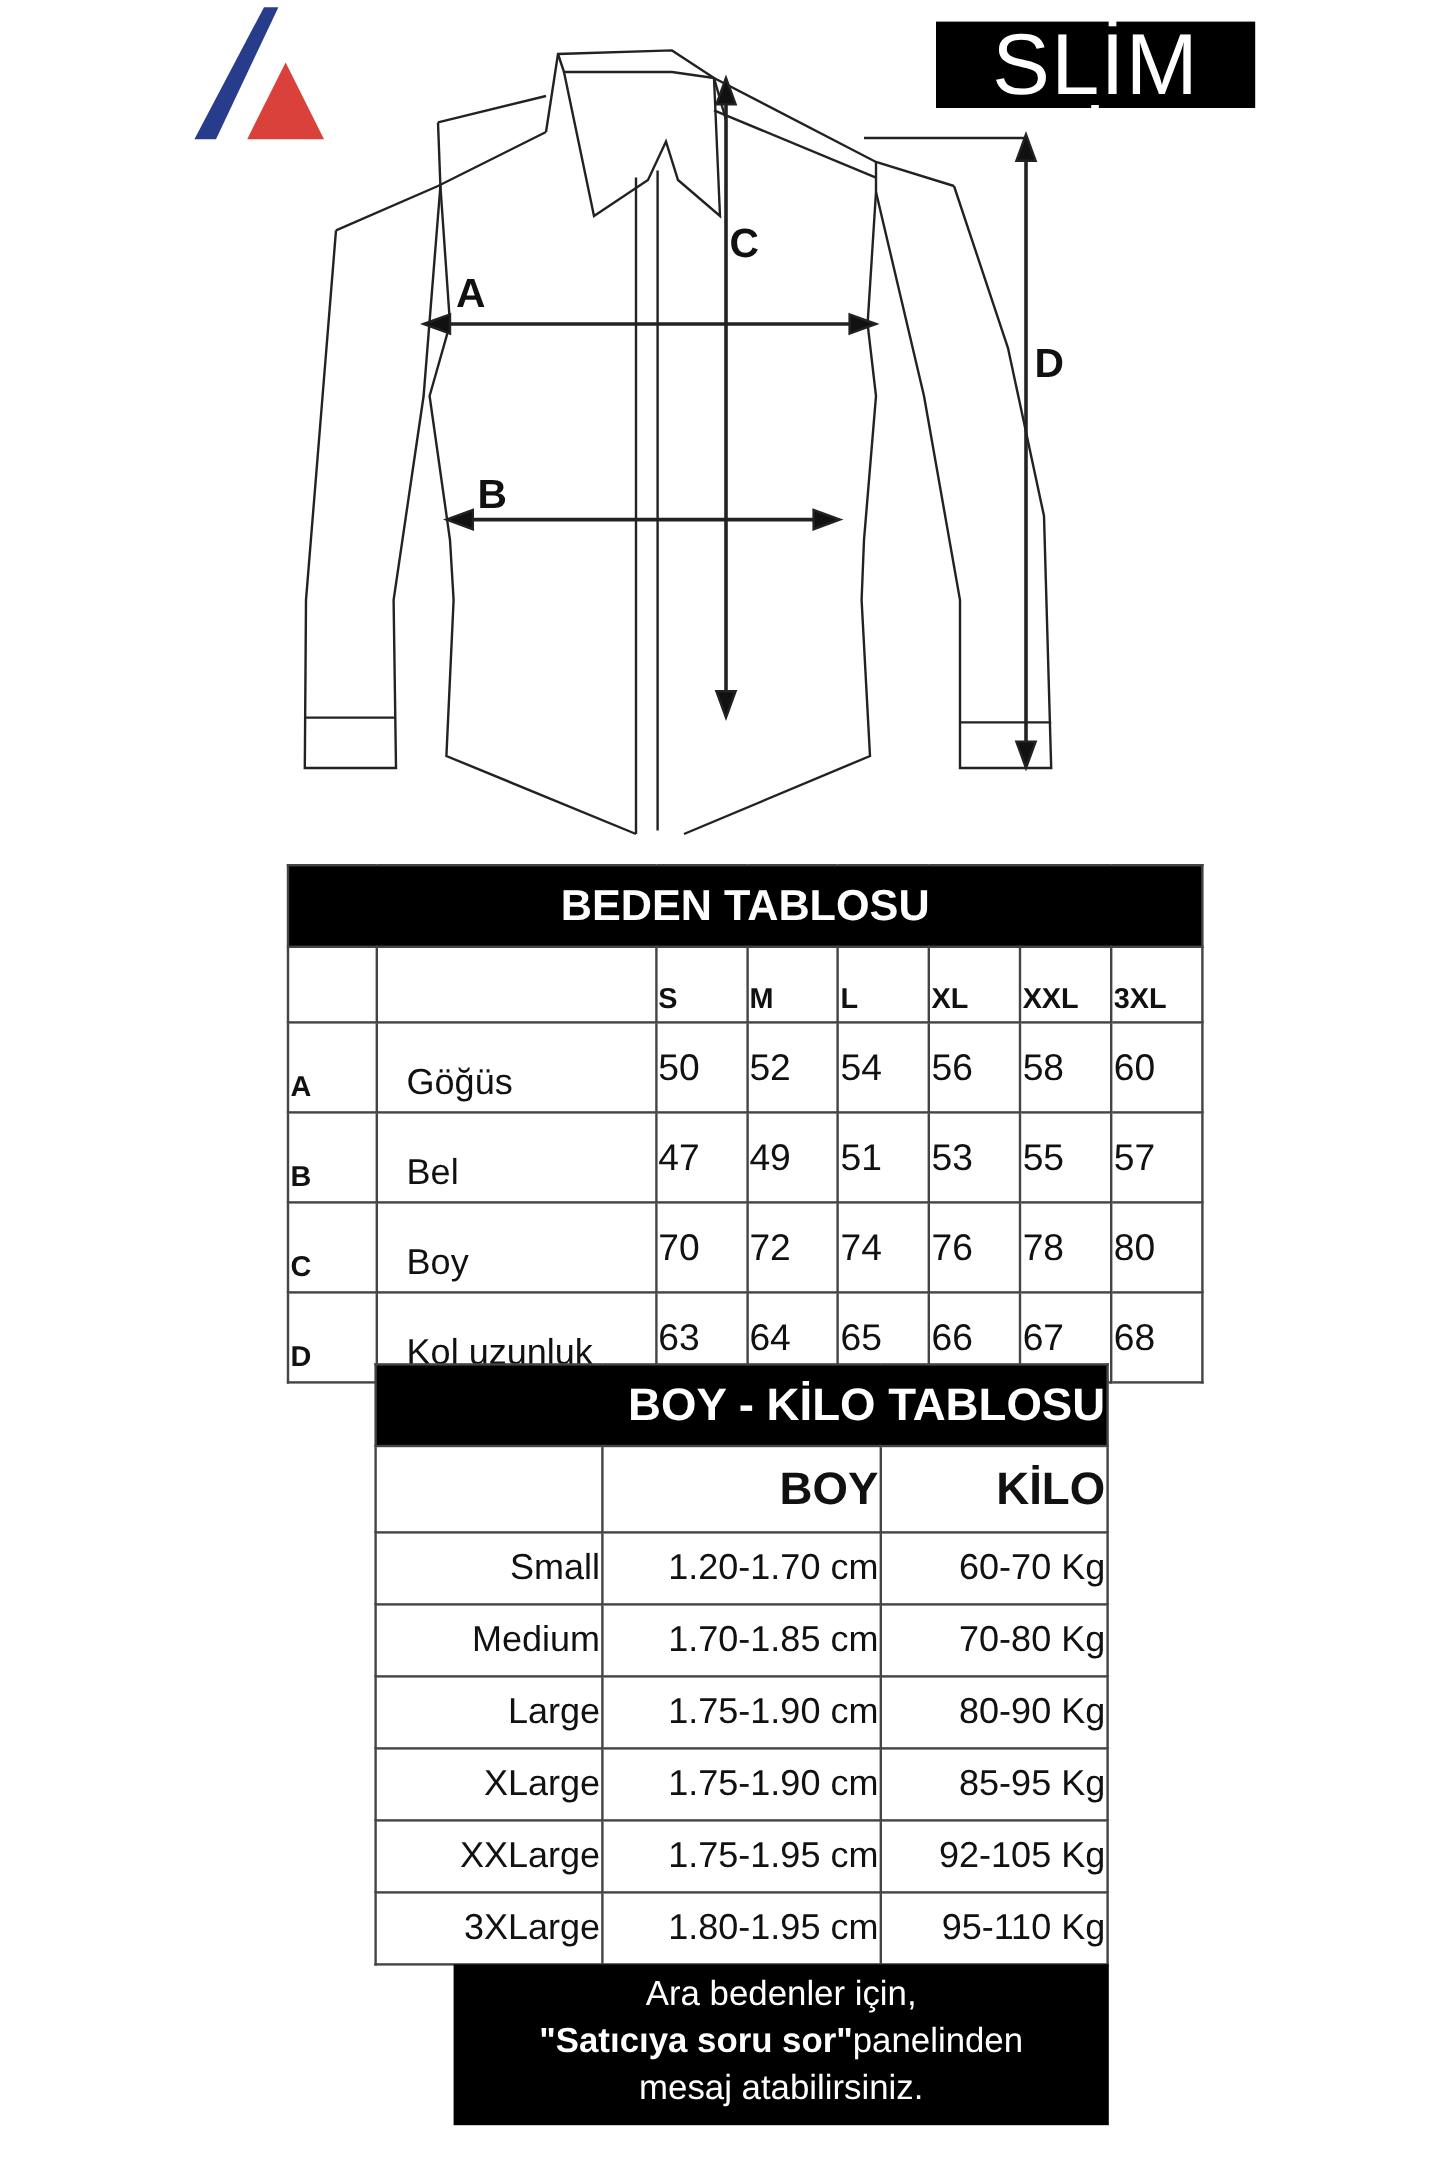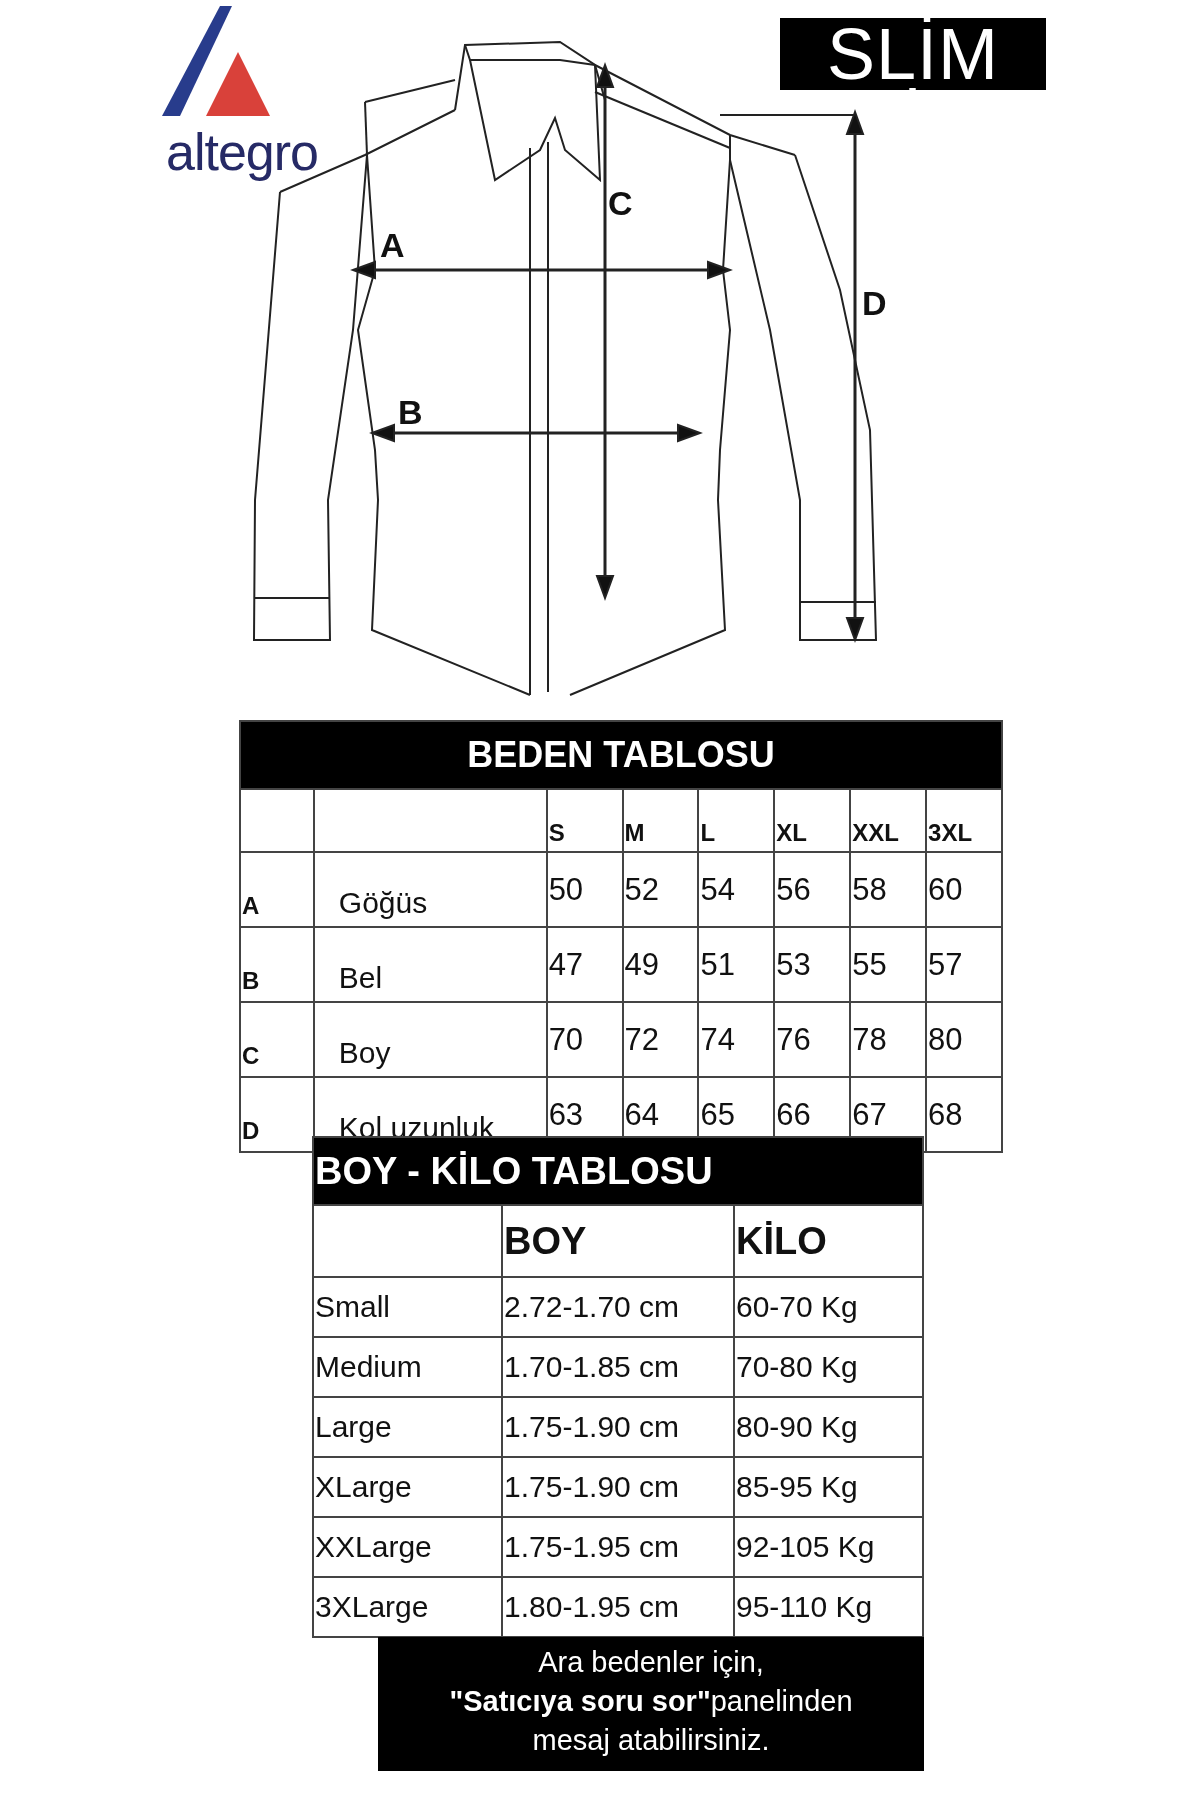--- a/index.html
+++ b/index.html
@@ -17,37 +17,36 @@
   #beden { left:239px; top:720px; width:764px; }
   #beden .tbl-title { height:64px; font-size:36px; }
   #beden td { border:2px solid #444; height:66px; font-size:31px; }
   #beden .hdr td { height:54px; font-weight:bold; font-size:24px; vertical-align:bottom; padding-bottom:4px; }
   #beden td.code { width:68px; font-weight:bold; font-size:24px; vertical-align:bottom; padding-bottom:6px; }
   #beden td.label { width:200px; text-align:left; padding-left:24px; vertical-align:bottom; padding-bottom:6px; font-size:30px; }
   #beden td.val { width:70px; }
 
   #boykilo { left:312px; top:1136px; width:612px; }
   #boykilo .tbl-title { height:64px; font-size:38px; }
-  #boykilo td { border:2px solid #444; text-align:left; font-size:30px; height:56px; }
+  #boykilo td { border:2px solid #444; text-align:right; font-size:30px; height:56px; }
   #boykilo .hdr td { height:68px; font-weight:bold; font-size:38px; }
   #boykilo td.c1 { width:185px; }
   #boykilo td.c2 { width:228px; }
 
   #note { left:378px; top:1637px; width:546px; height:134px; background:#000; color:#fff; text-align:center; font-size:29px; line-height:39px; padding-top:6px; box-sizing:border-box; }
   #note b { font-weight:bold; }
 </style>
 </head>
 <body>
 
 <div id="logo" class="abs">
   <svg width="190" height="120" viewBox="0 0 190 120">
     <polygon points="70,2 82,2 30,112 12,112" fill="#283c8c"></polygon>
     <polygon points="88,48 120,112 56,112" fill="#d9413a"></polygon>
   </svg>
-  <div id="logo-text">altegro</div>
 </div>
 
 <div id="fit-badge" class="abs">SLİM FİT</div>
 
 <div id="shirt" class="abs">
   <svg width="720" height="690" viewBox="0 0 720 690" fill="none" stroke="#222" stroke-width="2">
 
     <polyline points="205,80 215,15 310,12 345,35 355,70"></polyline>
     <polyline points="215,15 220,30 310,30 345,35"></polyline>
     <polyline points="220,30 245,150 290,120 305,88 315,120 350,150 345,35"></polyline>
@@ -158,21 +157,21 @@
       <tr>
         <td colspan="3" class="tbl-title">BOY - KİLO TABLOSU</td>
       </tr>
   <tr class="hdr">
     <td class="c1"></td>
     <td class="c2">BOY</td>
     <td>KİLO</td>
   </tr>
   <tr>
     <td class="c1">Small</td>
-    <td class="c2">2.72-1.70 cm</td>
+    <td class="c2">1.20-1.70 cm</td>
     <td>60-70 Kg</td>
   </tr>
   <tr>
     <td class="c1">Medium</td>
     <td class="c2">1.70-1.85 cm</td>
     <td>70-80 Kg</td>
   </tr>
   <tr>
     <td class="c1">Large</td>
     <td class="c2">1.75-1.90 cm</td>

